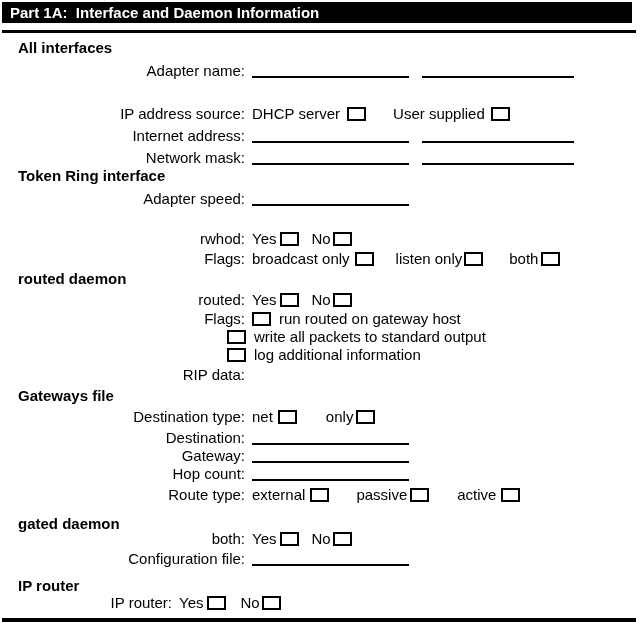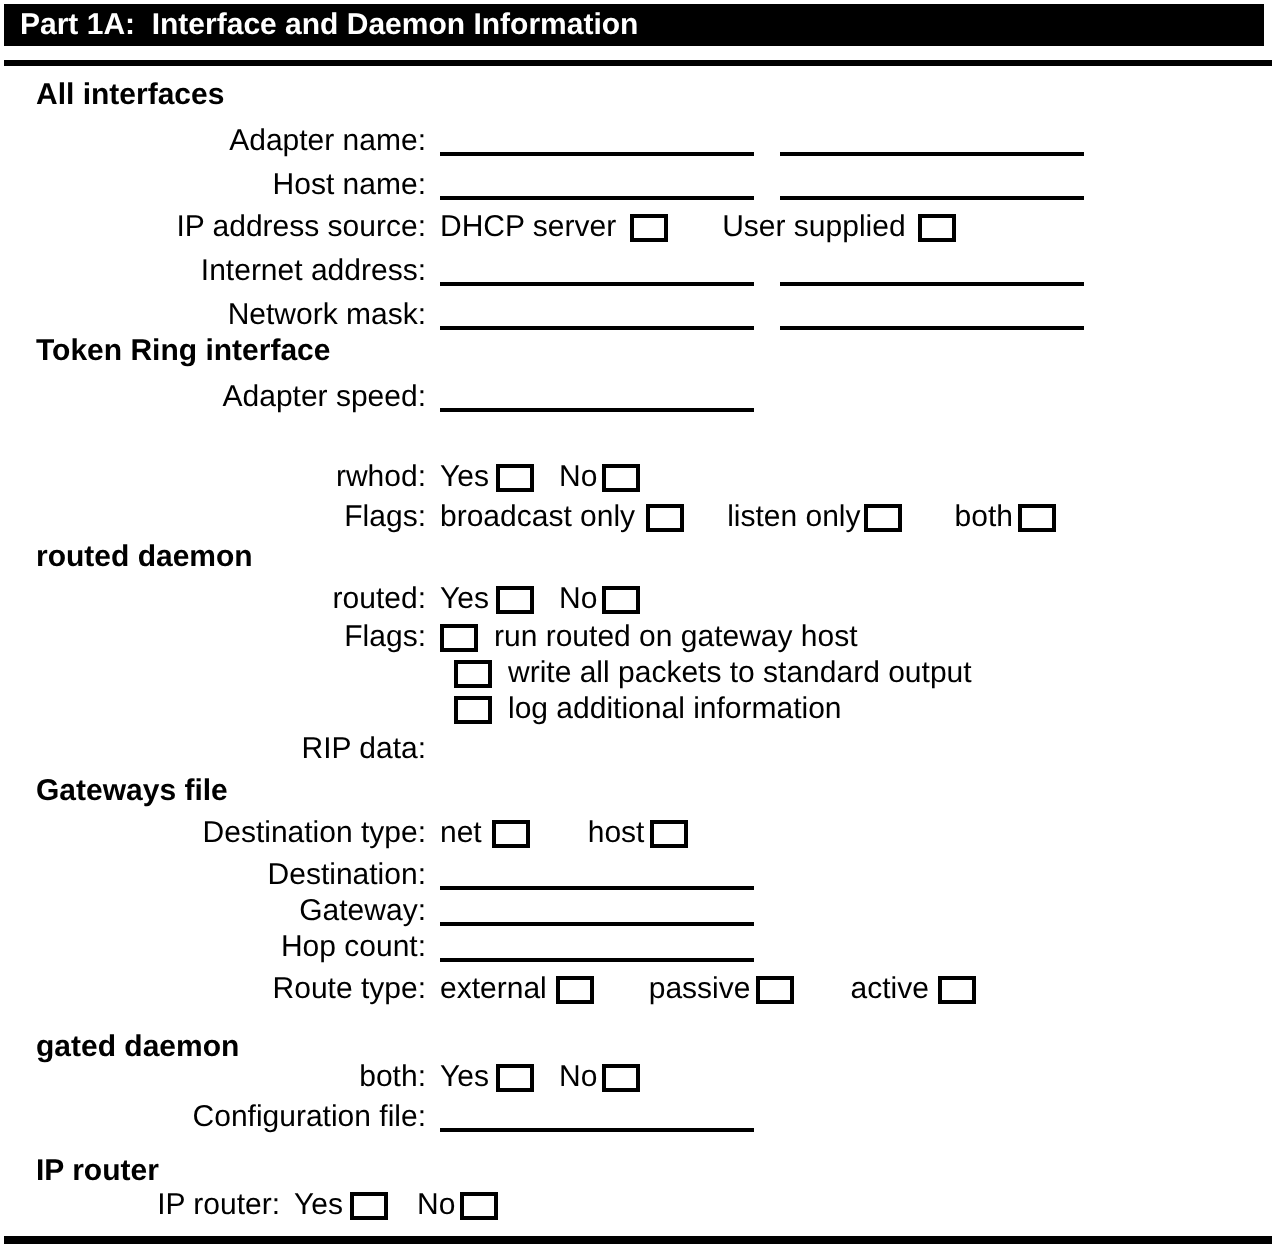--- a/index.html
+++ b/index.html
@@ -12,21 +12,21 @@
     position:absolute; left:2px; top:2px; width:630px; height:21px;
     background:#000; color:#fff; font-weight:bold;
     display:flex; align-items:center; padding-left:8px; box-sizing:border-box;
   }
   .titlebar span { white-space:pre; }
   .rule { position:absolute; left:2px; width:634px; background:#000; }
   .rule.top { top:30px; height:3px; }
   .rule.bottom { top:618px; height:4px; }
   .heading { position:absolute; left:18px; font-weight:bold; height:16px; line-height:16px; }
   .row { position:absolute; left:0; width:638px; height:17px; display:flex; align-items:center; }
-  .lbl { width:213px; text-align:right; flex:0 0 auto; line-height:16px; }
+  .lbl { width:213px; text-align:right; flex:0 0 auto; line-height:16px;margin-left:32px; }
   .ct { display:flex; align-items:center; margin-left:7px; }
   .txt { line-height:16px; white-space:pre;text-align:center; }
   .cb {
     display:inline-block; width:19px; height:14px; box-sizing:border-box;
     border:2px solid #000; background:#fff; flex:0 0 auto;
   }
   .line { display:inline-block; width:157px; height:13px; border-bottom:2px solid #000; flex:0 0 auto; }
   .line.second { width:152px; margin-left:13px; }
 </style>
 </head>
@@ -42,27 +42,20 @@
   <div class="heading" style="top:40px">All interfaces</div>
 
   <div class="row" style="top:62px">
     <div class="lbl">Adapter name:</div>
     <div class="ct">
       <span class="line"></span>
       <span class="line second"></span>
     </div>
   </div>
 
-  <div class="row" style="top:84px">
-    <div class="lbl">Host name:</div>
-    <div class="ct">
-      <span class="line"></span>
-      <span class="line second"></span>
-    </div>
-  </div>
 
   <div class="row" style="top:105px">
     <div class="lbl">IP address source:</div>
     <div class="ct">
       <span class="txt">DHCP server</span>
       <span class="cb" style="margin-left:7px"></span>
       <span class="txt" style="margin-left:27px">User supplied</span>
       <span class="cb" style="margin-left:6px"></span>
     </div>
   </div>
@@ -149,21 +142,21 @@
     <div class="lbl">RIP data:</div>
   </div>
 
   <div class="heading" style="top:388px">Gateways file</div>
 
   <div class="row" style="top:408px">
     <div class="lbl">Destination type:</div>
     <div class="ct">
       <span class="txt">net</span>
       <span class="cb" style="margin-left:5px"></span>
-      <span class="txt" style="margin-left:29px">host</span>
+      <span class="txt" style="margin-left:29px">only</span>
       <span class="cb" style="margin-left:3px"></span>
     </div>
   </div>
 
   <div class="row" style="top:429px">
     <div class="lbl">Destination:</div>
     <div class="ct">
       <span class="line"></span>
     </div>
   </div>

